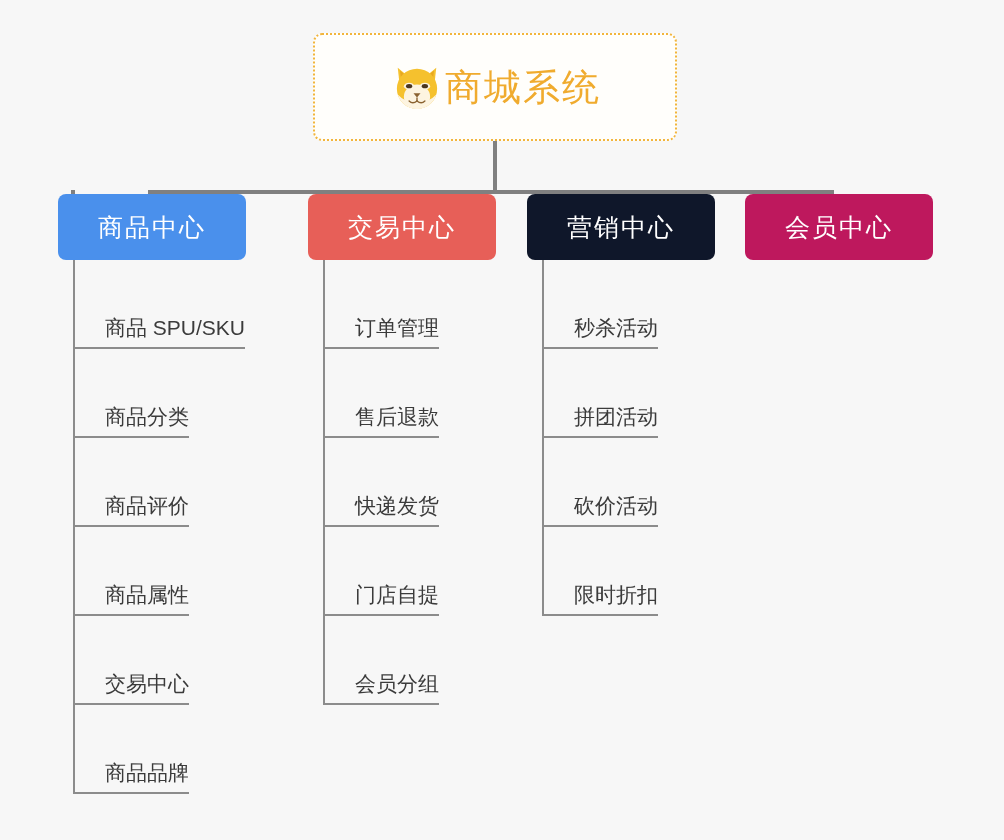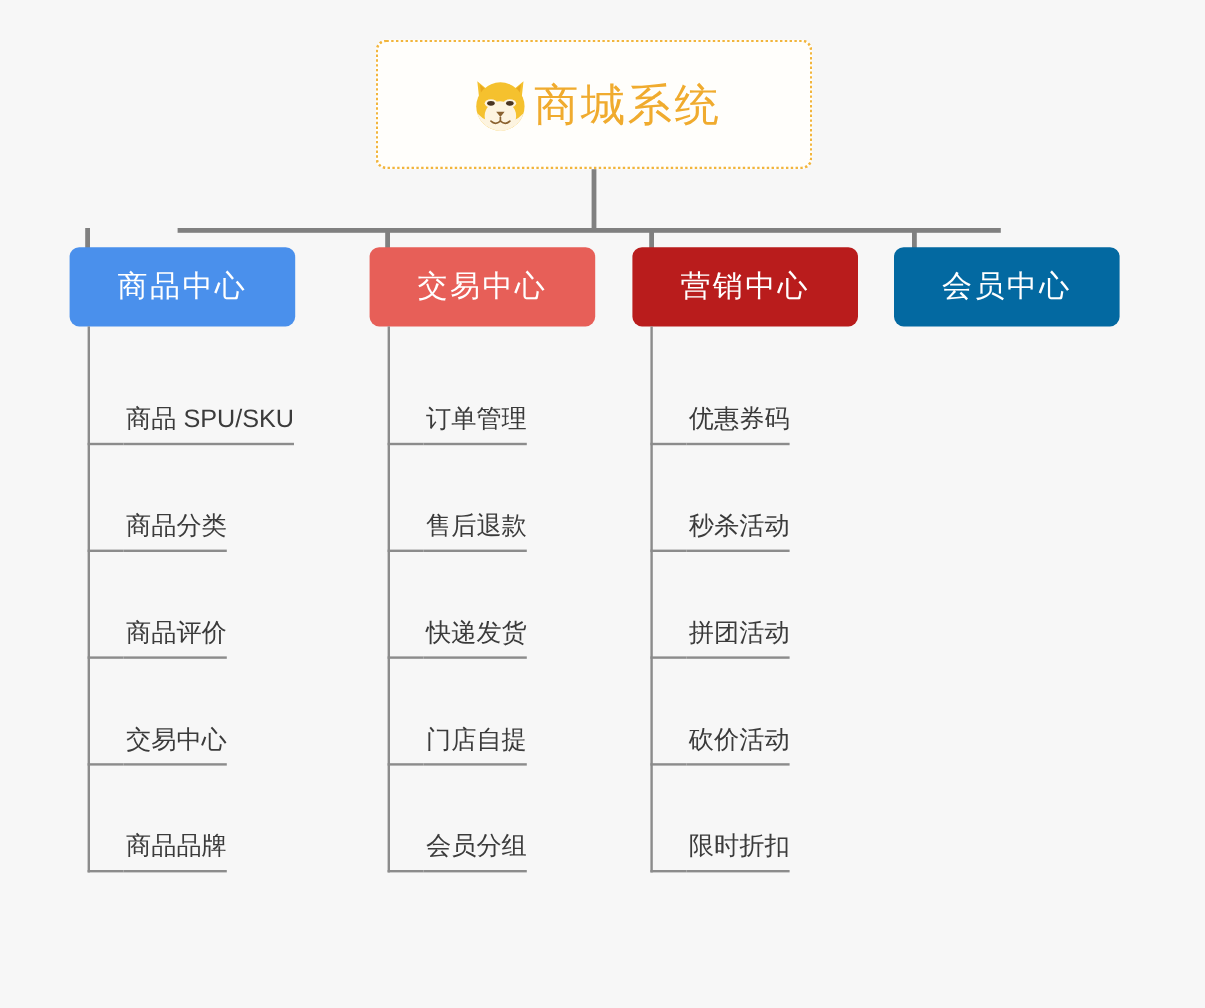--- a/index.html
+++ b/index.html
@@ -55,21 +55,21 @@
     position: absolute;
     background: #808080;
   }
   .conn-root-stub { left: 493px; top: 141px; width: 4px; height: 51px; }
   .conn-bus      { left: 148px; top: 190px; width: 686px; height: 4px; }
   .conn-drop     { top: 190px; width: 4px; height: 18px; }
 
   
   .column {
     position: absolute;
-    top: 206px;
+    top: 194px;
     width: 188px;
   }
   .cat-box {
     height: 66px;
     border-radius: 8px;
     display: flex;
     align-items: center;
     justify-content: center;
     box-sizing: border-box;
   }
@@ -78,21 +78,21 @@
     font-size: 25px;
     letter-spacing: 2px;
     line-height: 1;
     white-space: nowrap;
   }
 
   
   .items {
     position: relative;
     margin-left: 15px;
-    padding-top: 10px;
+    padding-top: 0;
     border-left: 2px solid #8c8c8c;
   }
   .item {
     height: 89px;
     position: relative;
     display: flex;
     align-items: flex-end;
     padding-left: 30px;
     box-sizing: border-box;
   }
@@ -161,20 +161,23 @@
       <div class="item">
           <span class="item-label">商品 SPU/SKU</span>
         </div>
       <div class="item">
           <span class="item-label">商品分类</span>
         </div>
       <div class="item">
           <span class="item-label">商品评价</span>
         </div>
       <div class="item">
+          <span class="item-label">商品属性</span>
+        </div>
+      <div class="item">
           <span class="item-label">交易中心</span>
         </div>
       <div class="item">
           <span class="item-label">商品品牌</span>
         </div>
     </div>
   </div>
 
   <div class="column" style="left:308px">
     <div class="cat-box" style="background: rgb(231, 95, 88);">
@@ -193,41 +196,38 @@
       <div class="item">
           <span class="item-label">门店自提</span>
         </div>
       <div class="item">
           <span class="item-label">会员分组</span>
         </div>
     </div>
   </div>
 
   <div class="column" style="left:527px">
-    <div class="cat-box" style="background: #b91c1c;">
+    <div class="cat-box" style="background: #0f172a;">
       <span class="cat-label">营销中心</span>
     </div>
     <div class="items">
       <div class="item">
-          <span class="item-label">优惠券码</span>
-        </div>
-      <div class="item">
           <span class="item-label">秒杀活动</span>
         </div>
       <div class="item">
           <span class="item-label">拼团活动</span>
         </div>
       <div class="item">
           <span class="item-label">砍价活动</span>
         </div>
       <div class="item">
           <span class="item-label">限时折扣</span>
         </div>
     </div>
   </div>
 
   <div class="column" style="left:745px">
-    <div class="cat-box" style="background: #0369a1;">
+    <div class="cat-box" style="background: #be185d;">
       <span class="cat-label">会员中心</span>
     </div>
   </div>
 
 </div>
 
 </body></html>

